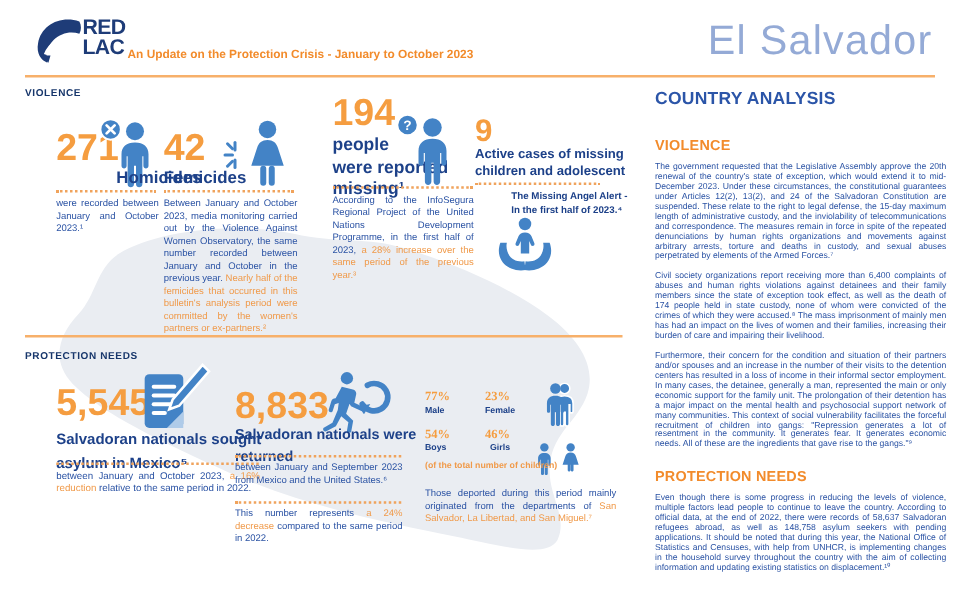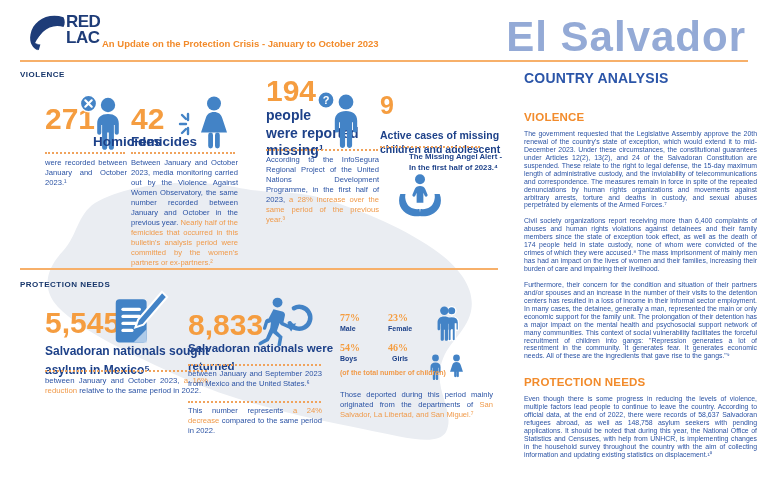--- a/index.html
+++ b/index.html
@@ -14,21 +14,21 @@
     --icon:#4383C6;
     --country:#94AAD6;
     --map:#EAEDF2;
   }
   html,body{margin:0;padding:0;background:#fff;}
   .page{position:relative;width:768px;height:478px;background:#fff;overflow:hidden;
         font-family:"Liberation Sans",sans-serif;}
   .abs{position:absolute;}
   .logo-text{font-weight:bold;color:var(--navy);font-size:17px;line-height:0.95;letter-spacing:-0.5px;}
   .subtitle{font-weight:bold;color:var(--orange-strong);font-size:9.5px;}
-  .country{font-size:42px;font-weight:700;color:var(--country);letter-spacing:1px;}
+  .country{font-size:33px;font-weight:400;color:var(--country);letter-spacing:1px;}
   .hline{height:2px;background:var(--line);}
   .sec-label{font-size:8px;font-weight:bold;color:#17366B;letter-spacing:.5px;}
   .num{font-weight:bold;color:var(--orange);line-height:1;}
   .stat-label{font-weight:bold;color:var(--label);white-space:pre-line;}
   .dotted{border-top:2px dotted var(--dot);height:0;}
   .body-txt{color:var(--body);text-align:justify;font-size:7.6px;line-height:1.32;}
   .hl{color:var(--hl);}
   .pct{font-size:10px;font-weight:bold;color:var(--orange);line-height:1;font-family:Liberation Serif, serif;}
   .pct-label{font-size:7px;font-weight:bold;color:var(--label);margin-top:2px;}
   .pct-note{font-size:7px;font-weight:bold;color:var(--hl);}
@@ -103,21 +103,21 @@
     <path fill="#4383C6" d="M30 21c7 0 11.2 3.5 11.2 9.7v9.5c0 3-4.2 3-4.2 0v-7.9h-.9v22.9c0 3.6-5.2 3.6-5.2 0v-15h-1.8v15c0 3.6-5.2 3.6-5.2 0V32.3h-.9v7.9c0 3-4.2 3-4.2 0v-9.5c0-6.2 4.2-9.7 11.2-9.7z"></path>
     <circle cx="10" cy="10" r="8.2" fill="#4383C6" stroke="#fff" stroke-width="1.6"></circle>
     <text x="10" y="13.8" text-anchor="middle" font-size="11" font-weight="bold" fill="#fff" font-family="Liberation Sans, sans-serif">?</text>
   </svg>
   <div class="abs dotted" style="left:266px;top:149px;width:112px;"></div>
   <div class="abs body-txt" style="left:266px;top:155px;width:113px;">
     <span>According to the InfoSegura Regional Project of the United Nations Development Programme, in the first half of 2023, </span><span class="hl">a 28% increase over the same period of the previous year.³</span>
   </div>
 
   <div class="abs num" style="left:380px;top:93px;font-size:25px;">9</div>
-  <div class="abs stat-label" style="left:380px;top:117px;font-size:10.5px;line-height:1.3;margin-top:12px;">Active cases of missing
+  <div class="abs stat-label" style="left:380px;top:117px;font-size:10.5px;line-height:1.3;">Active cases of missing
 children and adolescent</div>
   <div class="abs dotted" style="left:380px;top:146px;width:100px;"></div>
   <div class="abs stat-label" style="left:380px;top:152px;font-size:7.8px;line-height:1.35;margin-left:29px;">The Missing Angel Alert -
 In the first half of 2023.⁴</div>
   <svg class="abs" style="left:392px;top:172px;" width="56" height="50" viewBox="0 0 58 52">
     <g fill="#4383C6">
       <circle cx="29" cy="7.5" r="5.2"></circle>
       <path d="M29 14.5c2.7 0 4.6 1.1 5.4 3.2l2.4 5.8c.8 2-2 3.2-2.9 1.3l-1.4-3.2V32h-7V21.6l-1.4 3.2c-.9 1.9-3.7.7-2.9-1.3l2.4-5.8c.8-2.1 2.7-3.2 5.4-3.2z"></path>
       <path d="M8.5 23c-3.5 9.5.5 18 9 21.5 3.9 1.6 8.3 2 12 1.2l-1-7.2c-6.8.9-12.4-2.1-14.2-8.3-.8-2.7-.9-4.7-.4-7.2z"></path>
       <path d="M49.5 23c3.5 9.5-.5 18-9 21.5-3.9 1.6-8.3 2-12 1.2l1-7.2c6.8.9 12.4-2.1 14.2-8.3.8-2.7.9-4.7.4-7.2z"></path>

